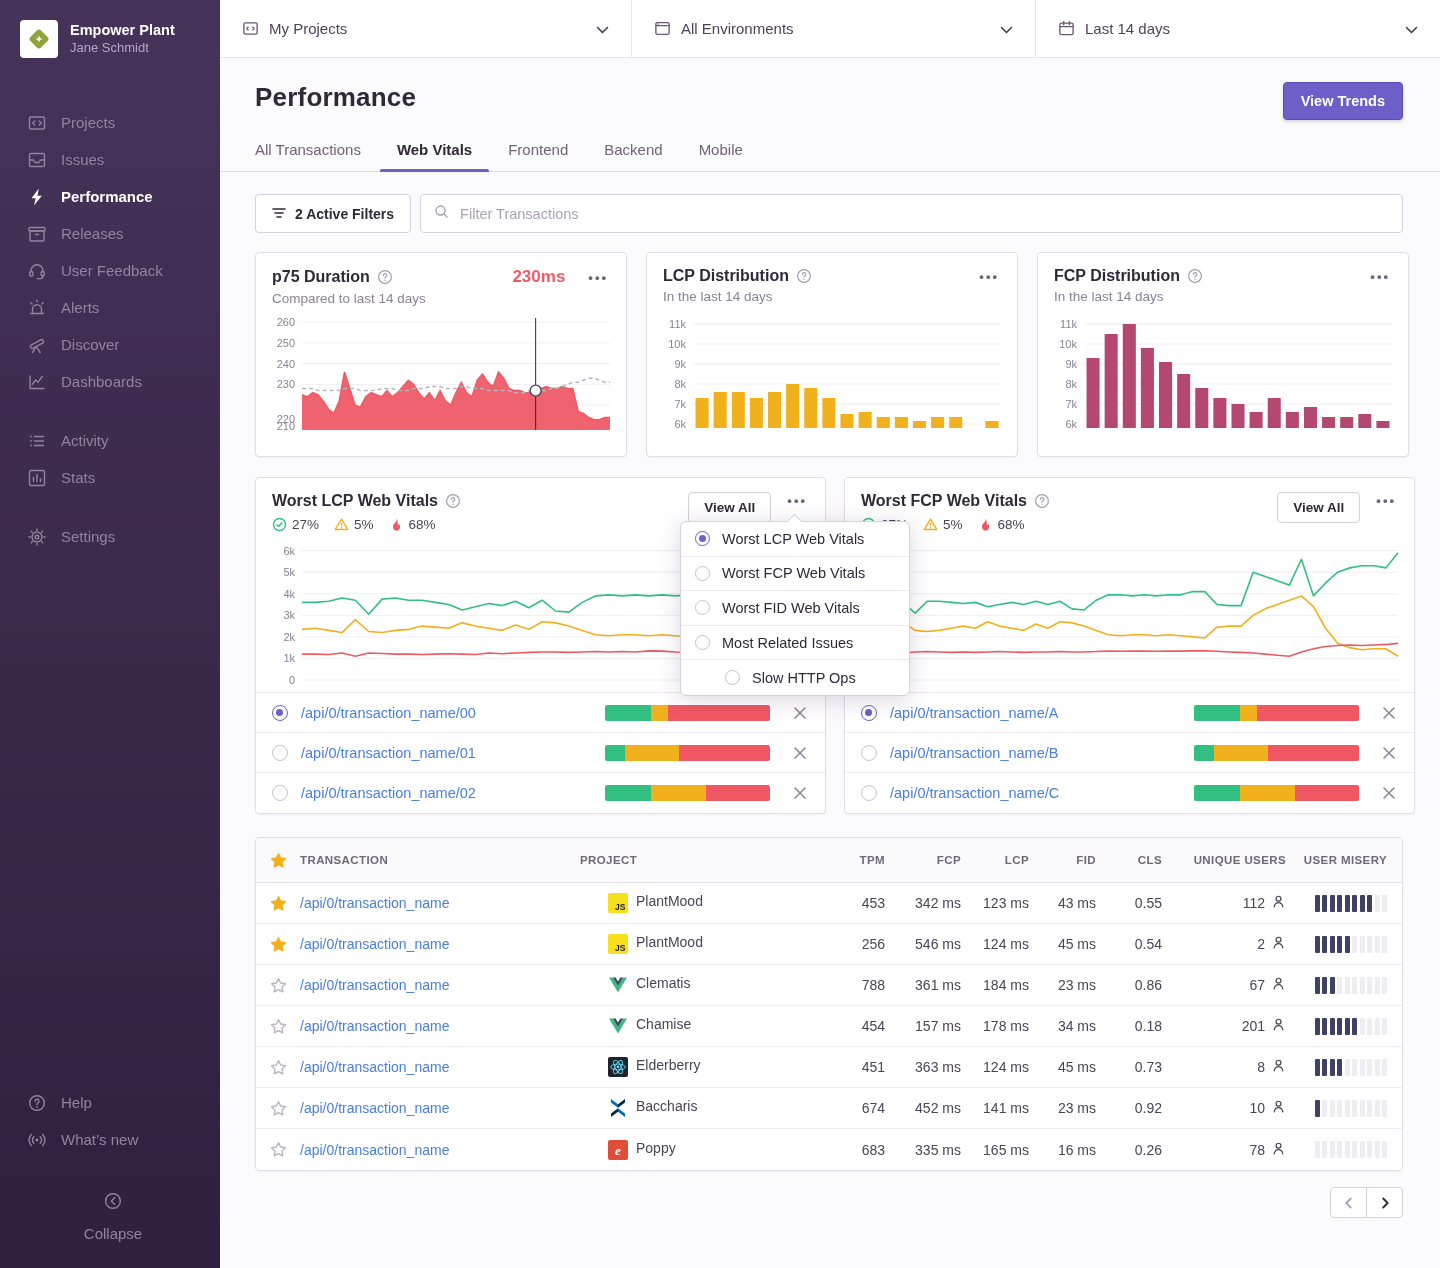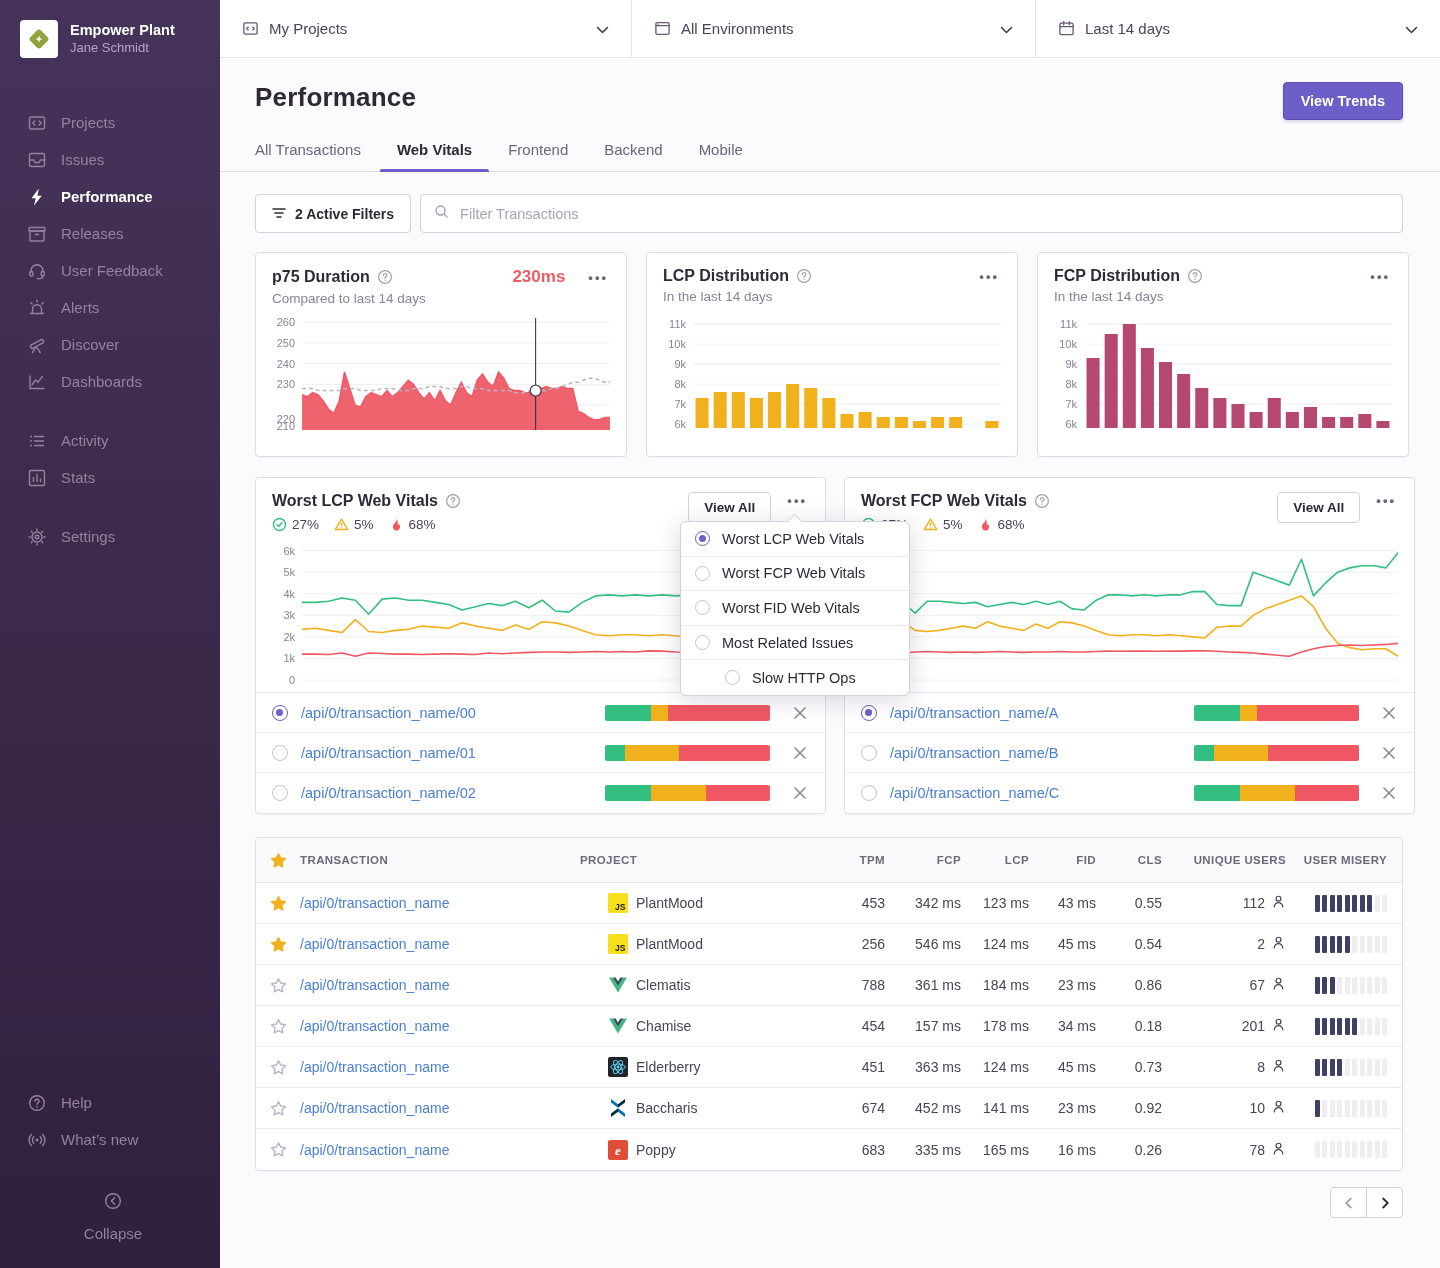--- a/index.html
+++ b/index.html
@@ -101,21 +101,21 @@
   .t-grid { display:grid; grid-template-columns:44px 280px 220px 85px 76px 68px 67px 66px 124px 1fr; align-items:center; }
   .t-head { height:45px; background:#faf9fb; border-bottom:1px solid #e7e1ec; border-radius:4px 4px 0 0; color:#6f6878; font-size:11.5px; font-weight:700; letter-spacing:0.4px; }
   .t-row { height:41px; border-bottom:1px solid #f1ecf4; font-size:14px; color:#4a4454; background:#fff; }
   .t-row:last-child { border-bottom:none; border-radius:0 0 4px 4px; }
   .cell.num, .th.num { text-align:right; }
   .star-cell { display:flex; justify-content:center; cursor:pointer; }
   .star-cell svg { width:17px; height:17px; }
   .star-cell svg path { fill:none; stroke:#b9b2c2; stroke-width:1.3; stroke-linejoin:round; }
   .star-cell.filled svg path { fill:#f0b11c; stroke:#f0b11c; }
   .t-link { color:#4a7fd6; text-decoration:none; cursor:pointer; font-size:14px; }
-  .proj { display:flex; align-items:center; gap:8px;padding-left:28px; }
+  .proj { display:flex; align-items:flex-start; gap:8px;padding-left:28px; }
   .proj-icon { width:20px; height:20px; flex:none; display:flex; }
   .proj-icon svg { width:20px; height:20px; }
   .users-cell { display:flex; align-items:center; justify-content:flex-end; gap:6px; }
   .users-cell svg { width:15px; height:15px; }
   .misery { display:flex; gap:2.5px; justify-content:flex-end; padding-right:15px; }
   .misery span { width:5px; height:17px; border-radius:1px; background:#efedf2; }
   .misery span.on { background:#3e4066; }
 
   
   .pagination { display:flex; justify-content:flex-end; margin-top:15px; }

